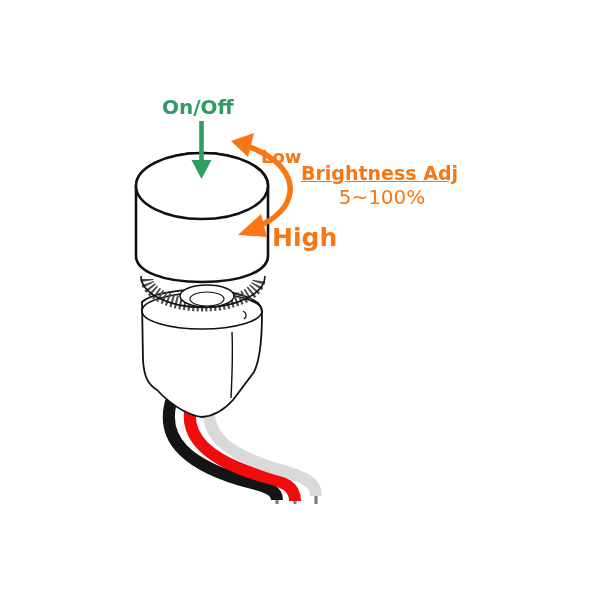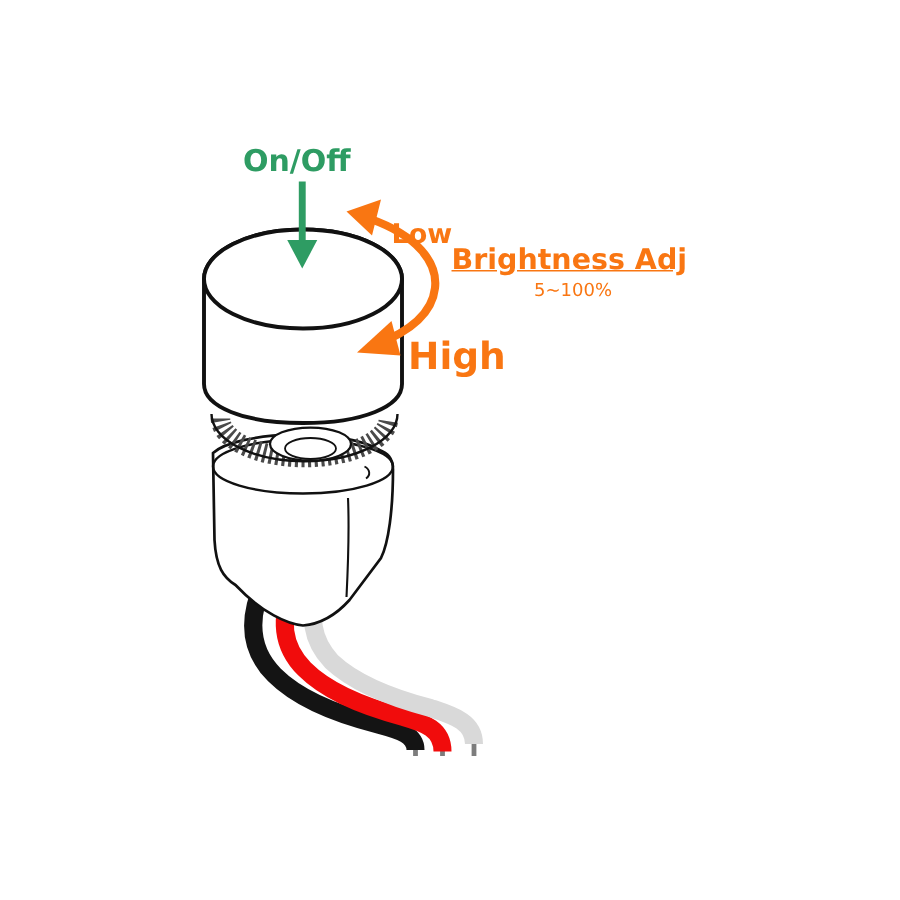--- a/index.html
+++ b/index.html
@@ -14,21 +14,21 @@
   .lbl{
     position:absolute;
     line-height:1;
     font-weight:700;
     white-space:nowrap;
     letter-spacing:0;
   }
   .lbl-onoff{left:162px;top:97px;font-size:20px;color:var(--green,#2e9c63);}
   .lbl-low{left:261px;top:125px;font-size:18px;color:var(--orange,#f97612);margin-top:23px;}
   .lbl-badj{left:301px;top:164px;font-size:19px;color:var(--orange,#f97612);text-decoration:underline;}
-  .lbl-range{left:301px;top:187px;width:162px;text-align:center;font-size:12px;font-weight:400;color:var(--orange,#f97612);}
+  .lbl-range{left:301px;top:187px;width:162px;text-align:center;font-size:20px;font-weight:400;color:var(--orange,#f97612);}
   .lbl-high{left:272px;top:225px;font-size:25px;color:var(--orange,#f97612);}
 
   .outline{stroke:var(--outline,#111);fill:none;}
   .fillwhite{fill:var(--fill,#fff);}
   .wire{fill:none;stroke-linecap:butt;}
   .wire-black{stroke:var(--wire-black,#141414);}
   .wire-red{stroke:var(--wire-red,#f10c0c);}
   .wire-white{stroke:var(--wire-white,#d9d9d9);}
   .wire-tip{stroke:var(--wire-tip,#7d7d7d);}
   .knurl{stroke:var(--knurl,#4a4a4a);fill:none;}

